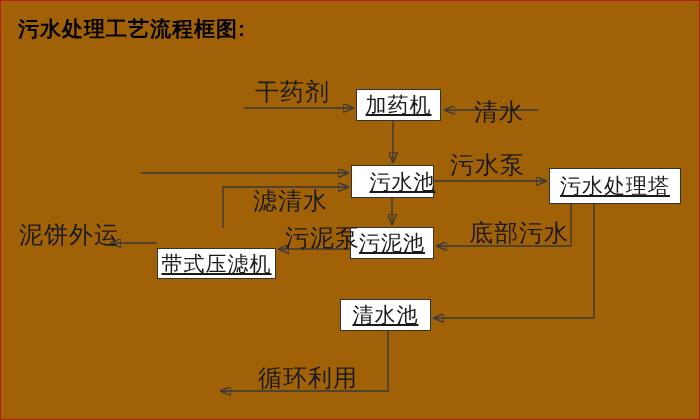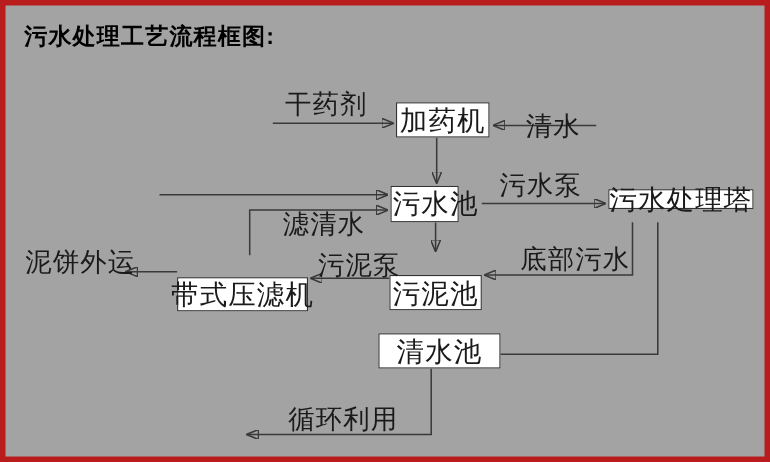--- a/index.html
+++ b/index.html
@@ -1,32 +1,32 @@
 <!DOCTYPE html>
 <html><head>
 <meta charset="utf-8">
 <style>
   html,body { margin:0; padding:0; background:#ffffff; }
   .canvas {
-    position:relative; width:700px; height:420px; background:#a3a3a3;
-    border:5px solid #b91c1c; box-sizing:border-box; overflow:hidden;
+    position:relative; width:700px; height:420px; background:#a16207;
+    border:1px solid #b91c1c; box-sizing:border-box; overflow:hidden;
     font-family:"Liberation Sans","DejaVu Sans",sans-serif; color:#1a1a1a;
   }
   .title {
     position:absolute; left:17px; top:14px;
     font-size:21px; font-weight:bold; color:#000000; letter-spacing:1px;
     white-space:nowrap;
   }
   .arrow-layer { position:absolute; left:0; top:0; }
   .arrow-layer path { stroke:#3a3a3a; stroke-width:1.4; fill:none; }
   .node {
     position:absolute; box-sizing:border-box; background:#ffffff;
     border:1.5px solid #333333;
     display:flex; align-items:center; justify-content:center;
-    font-size:25px; white-space:nowrap; letter-spacing:1px;
+    font-size:21px; white-space:nowrap; letter-spacing:1px;text-decoration:underline;
   }
   .flabel {
     position:absolute; font-size:24px; line-height:21px;
     white-space:nowrap; letter-spacing:1px;
   }
 </style>
 </head>
 <body>
 
 <div class="canvas">
@@ -47,25 +47,25 @@
     <path d="M433,180 H545" marker-end="url(#arr)"></path>
     <path d="M391,197 V223" marker-end="url(#arr)"></path>
     <path d="M570,197 V245 H436" marker-end="url(#arr)"></path>
     <path d="M349,248 H278" marker-end="url(#arr)"></path>
     <path d="M156,242 H110" marker-end="url(#arr)"></path>
     <path d="M593,197 V317 H433" marker-end="url(#arr)"></path>
     <path d="M387,330 V390 H220" marker-end="url(#arr)"></path>
   </svg>
 
   <div class="node" style="left:355px; top:88px;  width:85px;  height:32px;">加药机</div>
-  <div class="node" style="left:350px; top:164px; width:62px;  height:33px;padding-left:20px;">污水池</div>
-  <div class="node" style="left:548px; top:167px; width:132px; height:18px;">污水处理塔</div>
-  <div class="node" style="left:349px; top:226px; width:84px;  height:32px;margin-top:19px;">污泥池</div>
+  <div class="node" style="left:350px; top:164px; width:83px;  height:33px;padding-left:20px;">污水池</div>
+  <div class="node" style="left:548px; top:167px; width:132px; height:36px;">污水处理塔</div>
+  <div class="node" style="left:349px; top:226px; width:84px;  height:32px;">污泥池</div>
   <div class="node" style="left:156px; top:227px; width:119px; height:31px;margin-top:20px;">带式压滤机</div>
-  <div class="node" style="left:339px; top:298px; width:111px;  height:32px;">清水池</div>
+  <div class="node" style="left:339px; top:298px; width:91px;  height:32px;">清水池</div>
 
   <div class="flabel" style="left:254px; top:80px;">干药剂</div>
   <div class="flabel" style="left:473px; top:100px;">清水</div>
   <div class="flabel" style="left:252px; top:189px;">滤清水</div>
   <div class="flabel" style="left:449px; top:153px;">污水泵</div>
   <div class="flabel" style="left:468px; top:221px;">底部污水</div>
   <div class="flabel" style="left:284px; top:226px;">污泥泵</div>
   <div class="flabel" style="left:257px; top:366px;">循环利用</div>
   <div class="flabel" style="left:18px;  top:223px;">泥饼外运</div>
 

